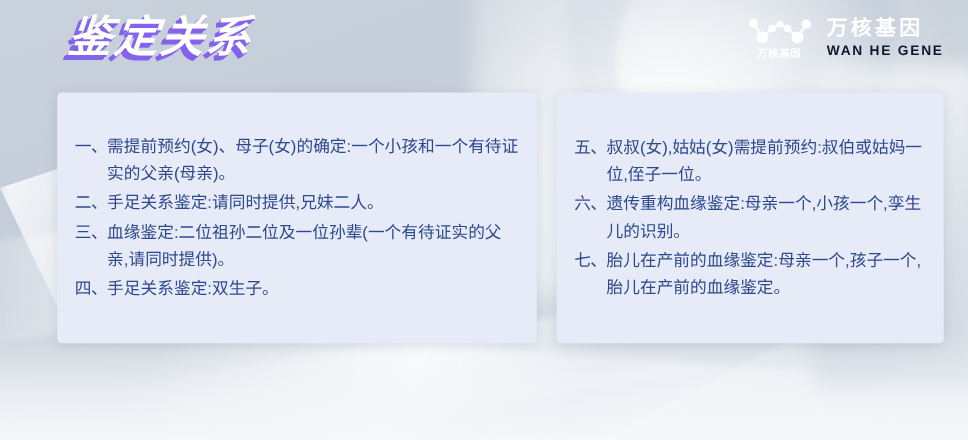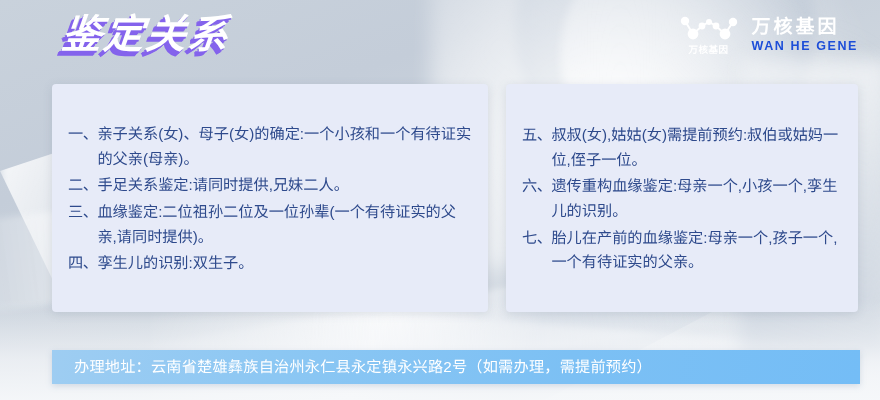--- a/index.html
+++ b/index.html
@@ -143,21 +143,21 @@
   .brand-cn {
     font-size: 19px;
     font-weight: bold;
     color: #ffffff;
     letter-spacing: 3px;
     line-height: 1.05;
   }
   .brand-en {
     font-size: 12.5px;
     font-weight: bold;
-    color: #1d4ed8;
+    color: #0f172a;
     letter-spacing: 1.6px;
     line-height: 1.05;
   }
 
   
   .panel {
     position: absolute;
     top: 84px;
     height: 228px;
     background: #e7ebf8;
@@ -252,48 +252,45 @@
     </div>
     <div class="brand-words">
       <span class="brand-cn">万核基因</span>
       <span class="brand-en">WAN HE GENE</span>
     </div>
   </div>
 
   <div class="panel panel-left">
     <div class="item">
       <span class="item-num">一、</span>
-      <span class="item-text">亲子关系(女)、母子(女)的确定:一个小孩和一个有待证实的父亲(母亲)。</span>
+      <span class="item-text">需提前预约(女)、母子(女)的确定:一个小孩和一个有待证实的父亲(母亲)。</span>
     </div>
     <div class="item">
       <span class="item-num">二、</span>
       <span class="item-text">手足关系鉴定:请同时提供,兄妹二人。</span>
     </div>
     <div class="item">
       <span class="item-num">三、</span>
       <span class="item-text">血缘鉴定:二位祖孙二位及一位孙辈(一个有待证实的父亲,请同时提供)。</span>
     </div>
     <div class="item">
       <span class="item-num">四、</span>
-      <span class="item-text">孪生儿的识别:双生子。</span>
+      <span class="item-text">手足关系鉴定:双生子。</span>
     </div>
   </div>
 
   <div class="panel panel-right">
     <div class="item">
       <span class="item-num">五、</span>
       <span class="item-text">叔叔(女),姑姑(女)需提前预约:叔伯或姑妈一位,侄子一位。</span>
     </div>
     <div class="item">
       <span class="item-num">六、</span>
       <span class="item-text">遗传重构血缘鉴定:母亲一个,小孩一个,孪生儿的识别。</span>
     </div>
     <div class="item">
       <span class="item-num">七、</span>
-      <span class="item-text">胎儿在产前的血缘鉴定:母亲一个,孩子一个,一个有待证实的父亲。</span>
+      <span class="item-text">胎儿在产前的血缘鉴定:母亲一个,孩子一个,胎儿在产前的血缘鉴定。</span>
     </div>
   </div>
 
-  <div class="addr-bar">
-    <span class="addr-text">办理地址：云南省楚雄彝族自治州永仁县永定镇永兴路2号（如需办理，需提前预约）</span>
-  </div>
 
 </div>
 
 </body></html>

